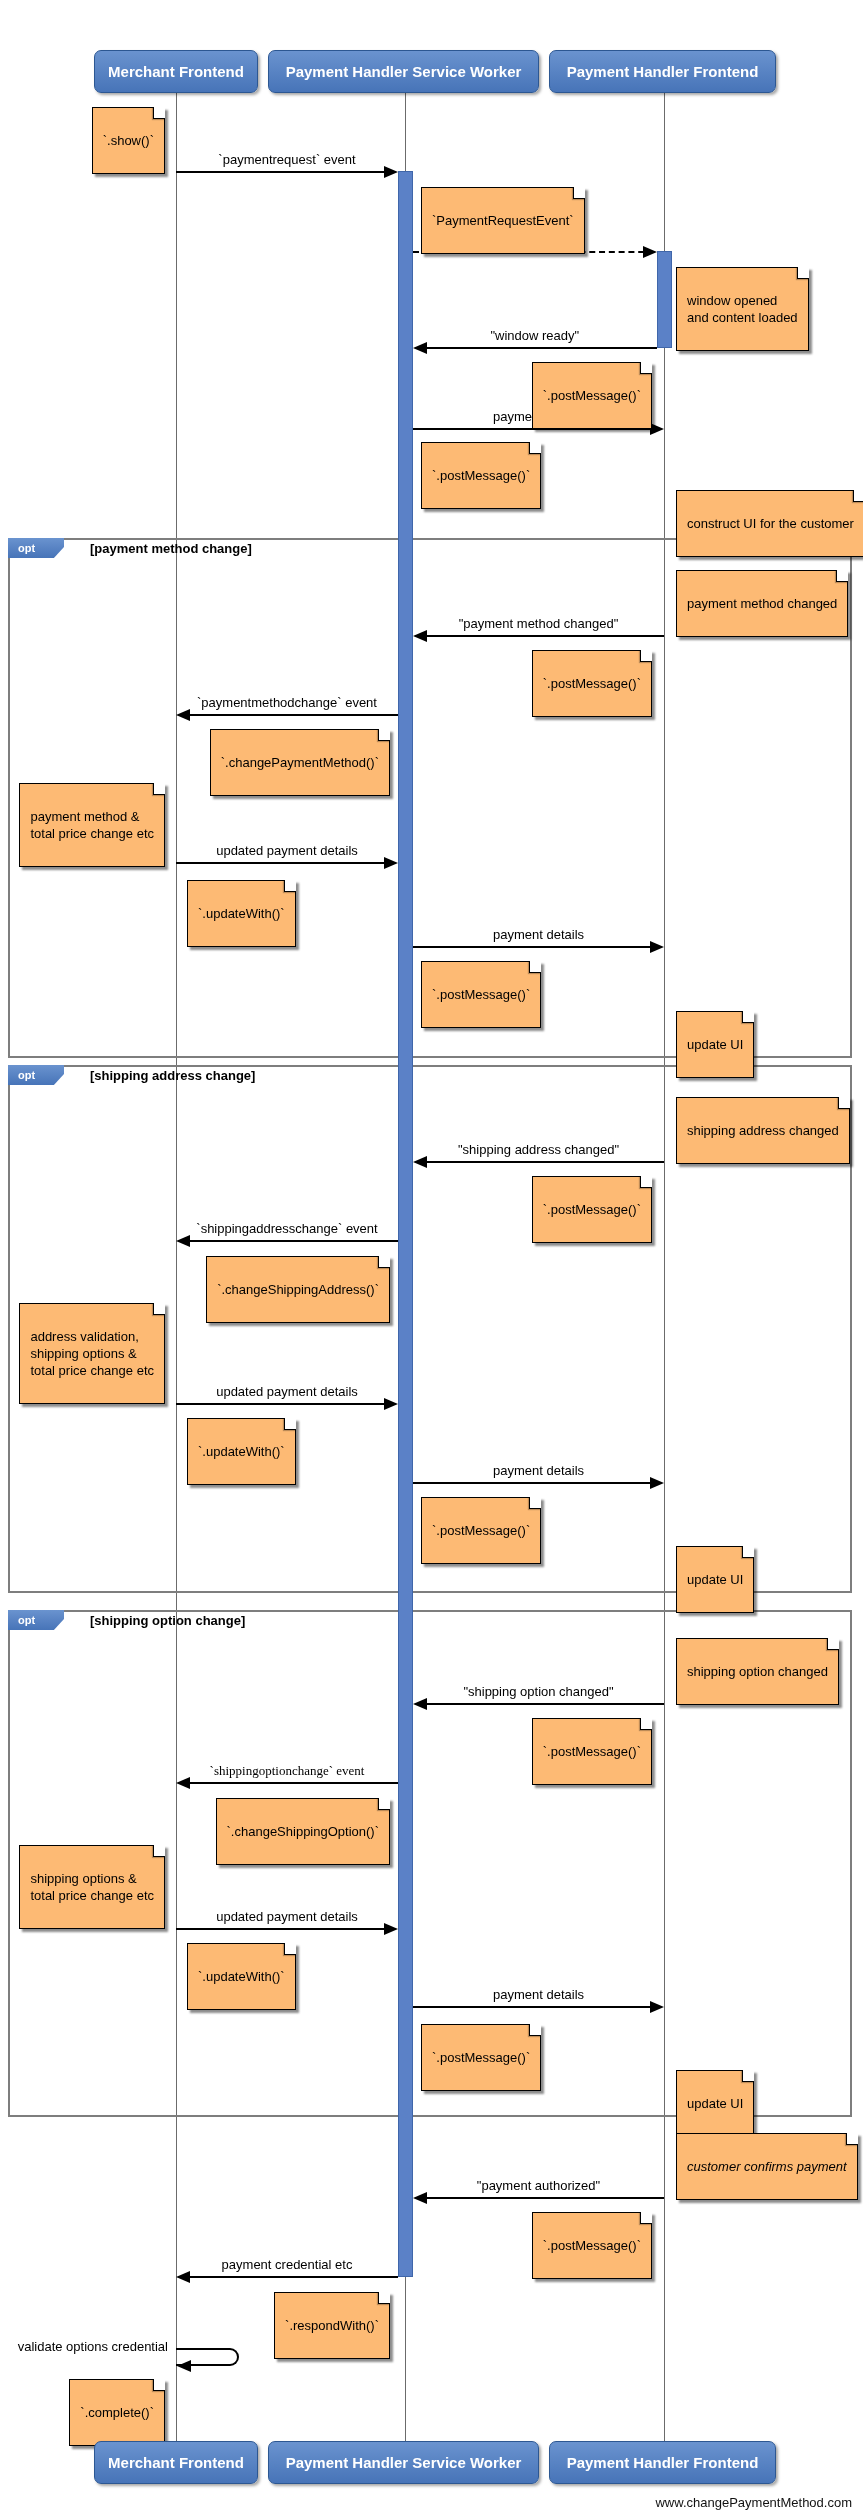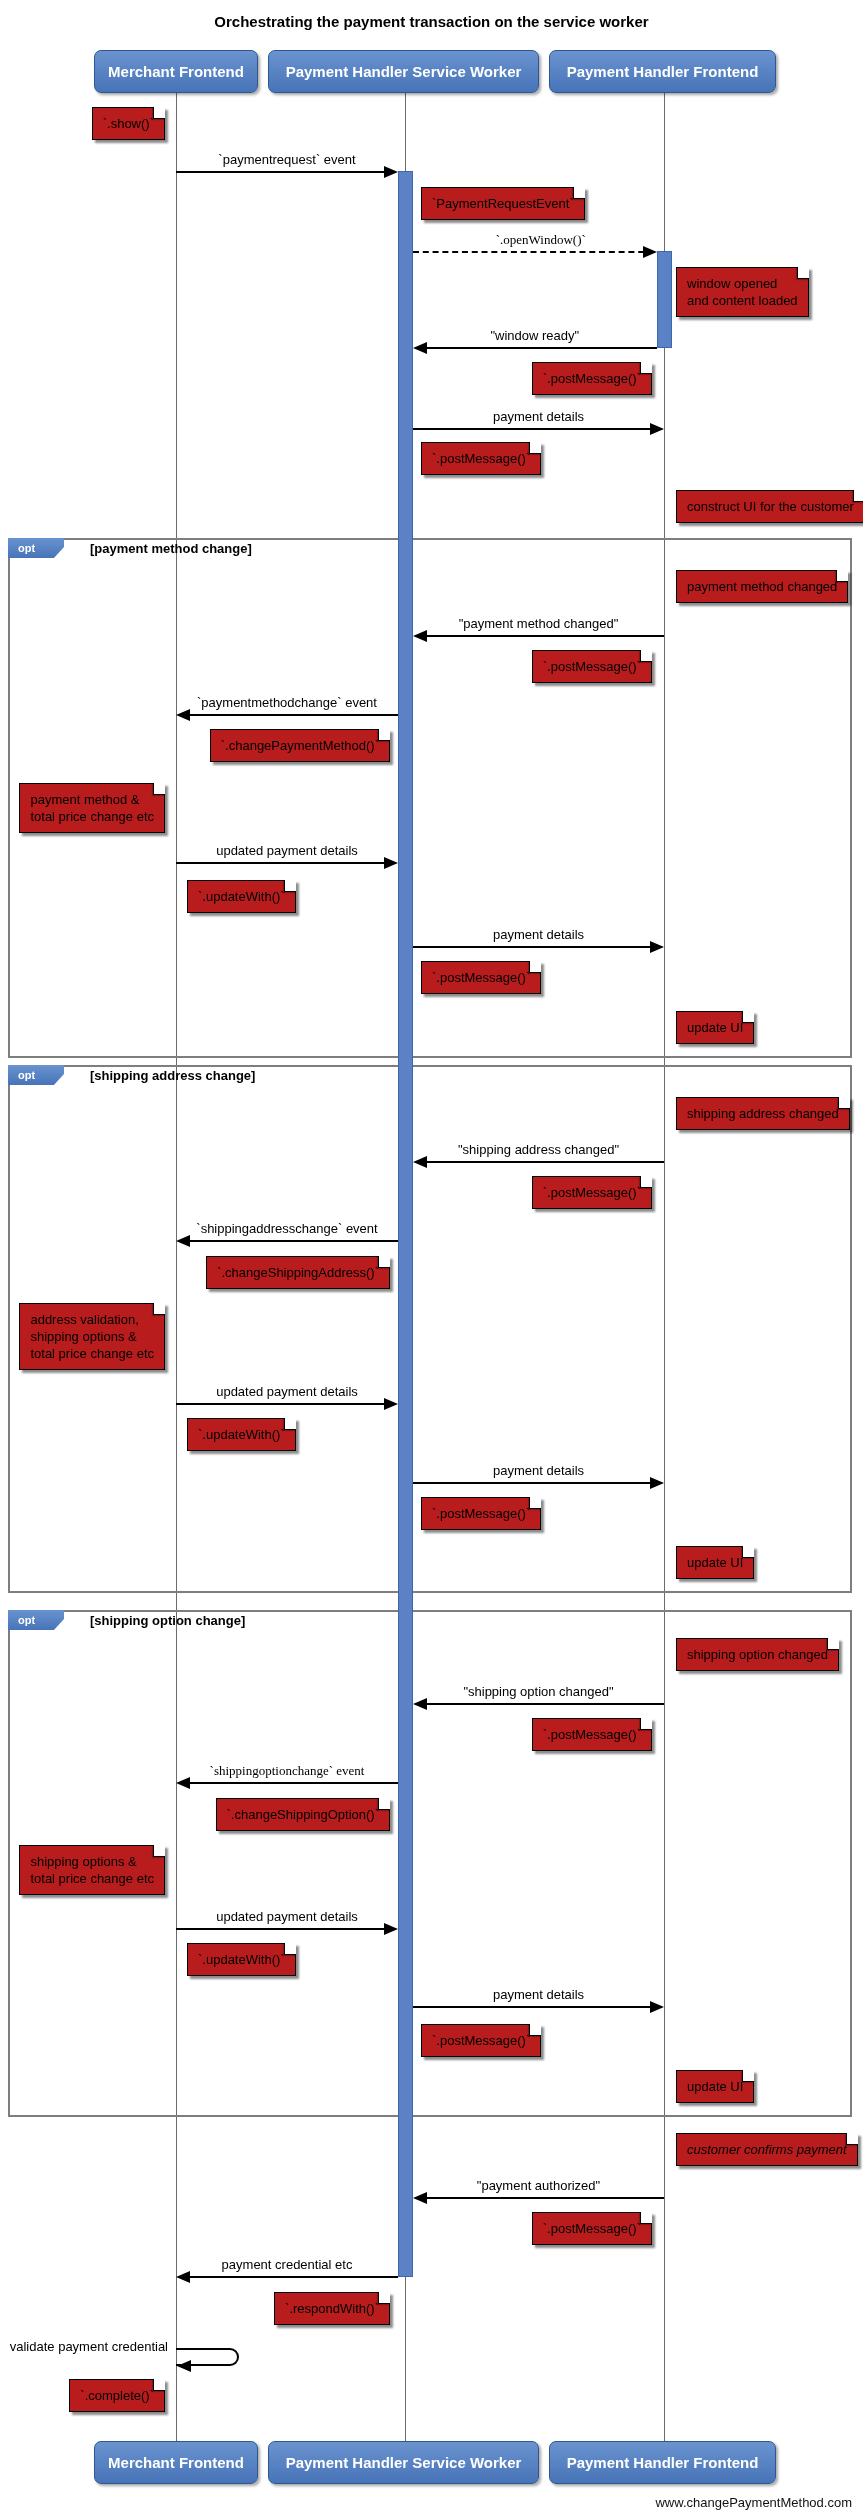--- a/index.html
+++ b/index.html
@@ -20,41 +20,40 @@
     box-shadow:2px 2px 3px rgba(0,0,0,0.35);}
   .lifeline{position:absolute;width:1px;background:var(--lifeline);}
   .frame{position:absolute;border:2px solid var(--frame-border);box-sizing:border-box;}
   .frame-tab{position:absolute;top:-2px;left:-2px;width:56px;height:20px;box-sizing:border-box;
     background:linear-gradient(var(--actor-fill-light),var(--actor-fill));
     color:#fff;font-weight:bold;font-size:11px;line-height:20px;padding-left:10px;
     clip-path:polygon(0 0,100% 0,100% 45%,82% 100%,0 100%);}
   .frame-guard{position:absolute;top:1px;left:80px;font-weight:bold;font-size:13px;white-space:nowrap;}
   .activation{position:absolute;width:15px;box-sizing:border-box;
     background:var(--activation-fill);border:1px solid var(--activation-border);}
-  .note{position:absolute;background:#b91c1c;border:1px solid var(--ink);padding:7px 10px;
+  .note{position:absolute;background:#fdba74;border:1px solid var(--ink);padding:24px 10px;
     font-size:13px;line-height:17px;white-space:nowrap;
     box-shadow:3px 3px 2px rgba(0,0,0,0.45);}
   .note .fold{position:absolute;top:-1px;right:-1px;width:11px;height:11px;background:#fff;
     border-left:1px solid var(--ink);border-bottom:1px solid var(--ink);
     box-shadow:-1px 1px 1px rgba(0,0,0,0.25);}
   .msg-line{position:absolute;height:0;border-top:2px solid var(--ink);}
   .msg-line.dashed{border-top-style:dashed;}
   .msg-label{position:absolute;font-size:13px;text-align:center;white-space:nowrap;}
   .msg-label.right-align{text-align:right;}
   .ah{position:absolute;width:0;height:0;border-top:6px solid transparent;border-bottom:6px solid transparent;}
   .ah.r{border-left:14px solid var(--ink);}
   .ah.l{border-right:14px solid var(--ink);}
   .self-loop{position:absolute;border:2px solid var(--ink);border-left:none;
     border-radius:0 10px 10px 0;box-sizing:border-box;}
 </style>
 </head>
 <body>
 
 <div id="diagram">
-  <div class="title">Orchestrating the payment transaction on the service worker</div>
   <div class="footer">www.changePaymentMethod.com</div>
 <div class="lifeline" style="left: 175.5px; top: 93px; height: 2348px;"></div>
     <div class="lifeline" style="left: 405px; top: 93px; height: 2348px;"></div>
     <div class="lifeline" style="left: 663.5px; top: 93px; height: 2348px;"></div>
     <div class="frame" style="left: 8px; top: 538px; width: 844px; height: 520px;">
       <div class="frame-tab">opt</div>
       <div class="frame-guard">[payment method change]</div>
     </div>
     <div class="frame" style="left: 8px; top: 1065px; width: 844px; height: 528px;">
       <div class="frame-tab">opt</div>
@@ -115,21 +114,21 @@
     <div class="ah r" style="left: 650px; top: 2001px;"></div>
     <div class="msg-label" style="left: 413px; width: 251px; top: 1987px;">payment details</div>
     <div class="msg-line" style="left: 416px; width: 248px; top: 2197px;"></div>
     <div class="ah l" style="left: 413px; top: 2192px;"></div>
     <div class="msg-label" style="left: 413px; width: 251px; top: 2178px;">"payment authorized"</div>
     <div class="msg-line" style="left: 179px; width: 219px; top: 2276px;"></div>
     <div class="ah l" style="left: 176px; top: 2271px;"></div>
     <div class="msg-label" style="left: 176px; width: 222px; top: 2257px;">payment credential etc</div>
     <div class="self-loop" style="left: 176px; top: 2348px; width: 63px; height: 18px;"></div>
     <div class="ah l" style="left: 177px; top: 2360px;"></div>
-    <div class="msg-label right-align" style="right: 695px; top: 2339px;">validate payment credential</div>
+    <div class="msg-label right-align" style="right: 695px; top: 2339px;">validate options credential</div>
     <div class="note" style="top: 107px; right: 698px;">
       <div>`.show()`</div>
       <div class="fold"></div>
     </div>
     <div class="note" style="top: 187px; left: 421px;">
       <div>`PaymentRequestEvent`</div>
       <div class="fold"></div>
     </div>
     <div class="note" style="top: 267px; left: 676px;">
       <div>window opened</div>

